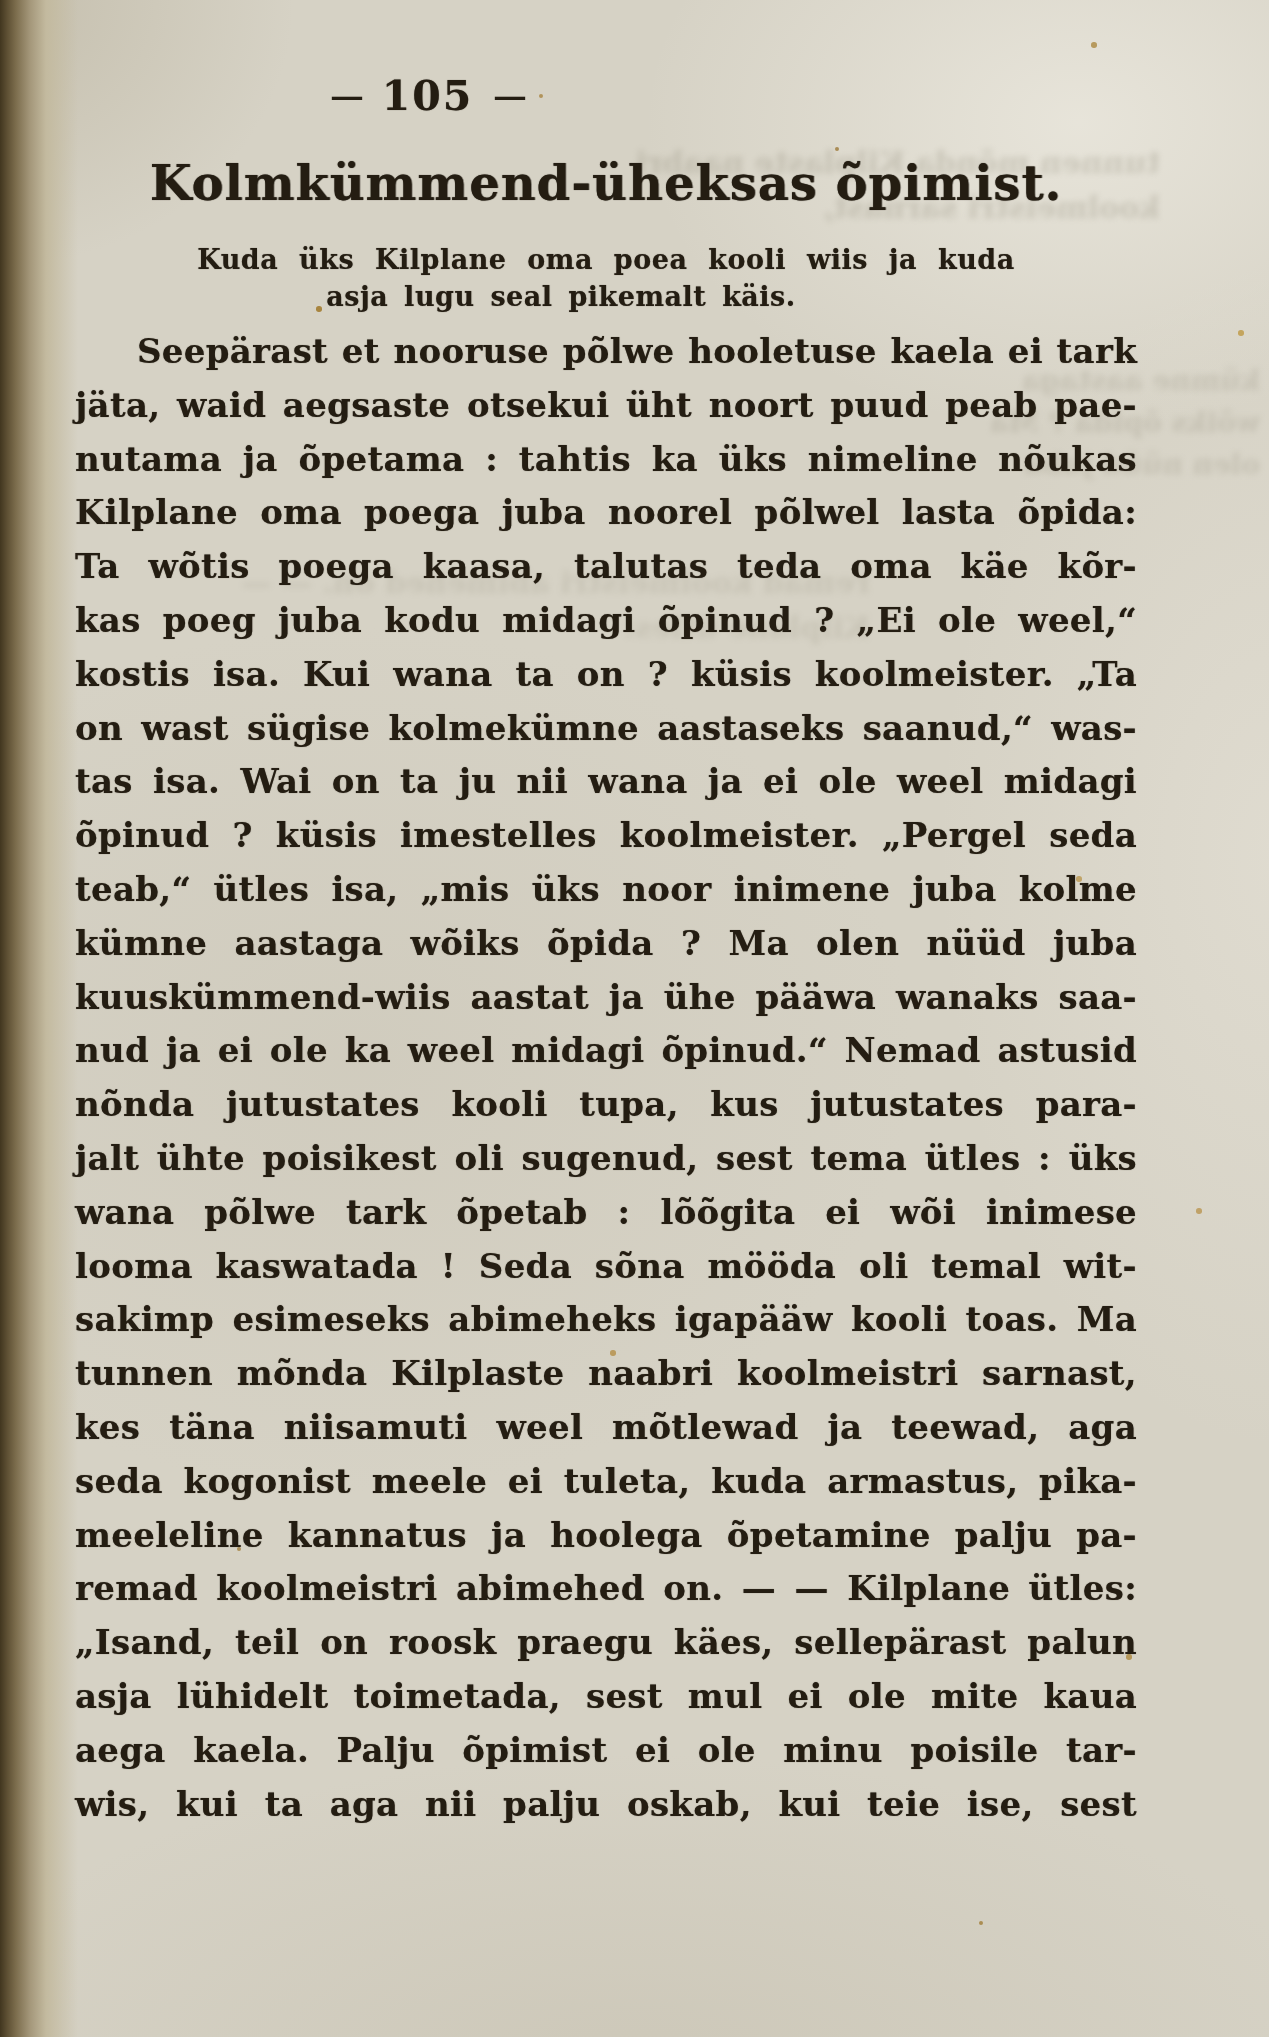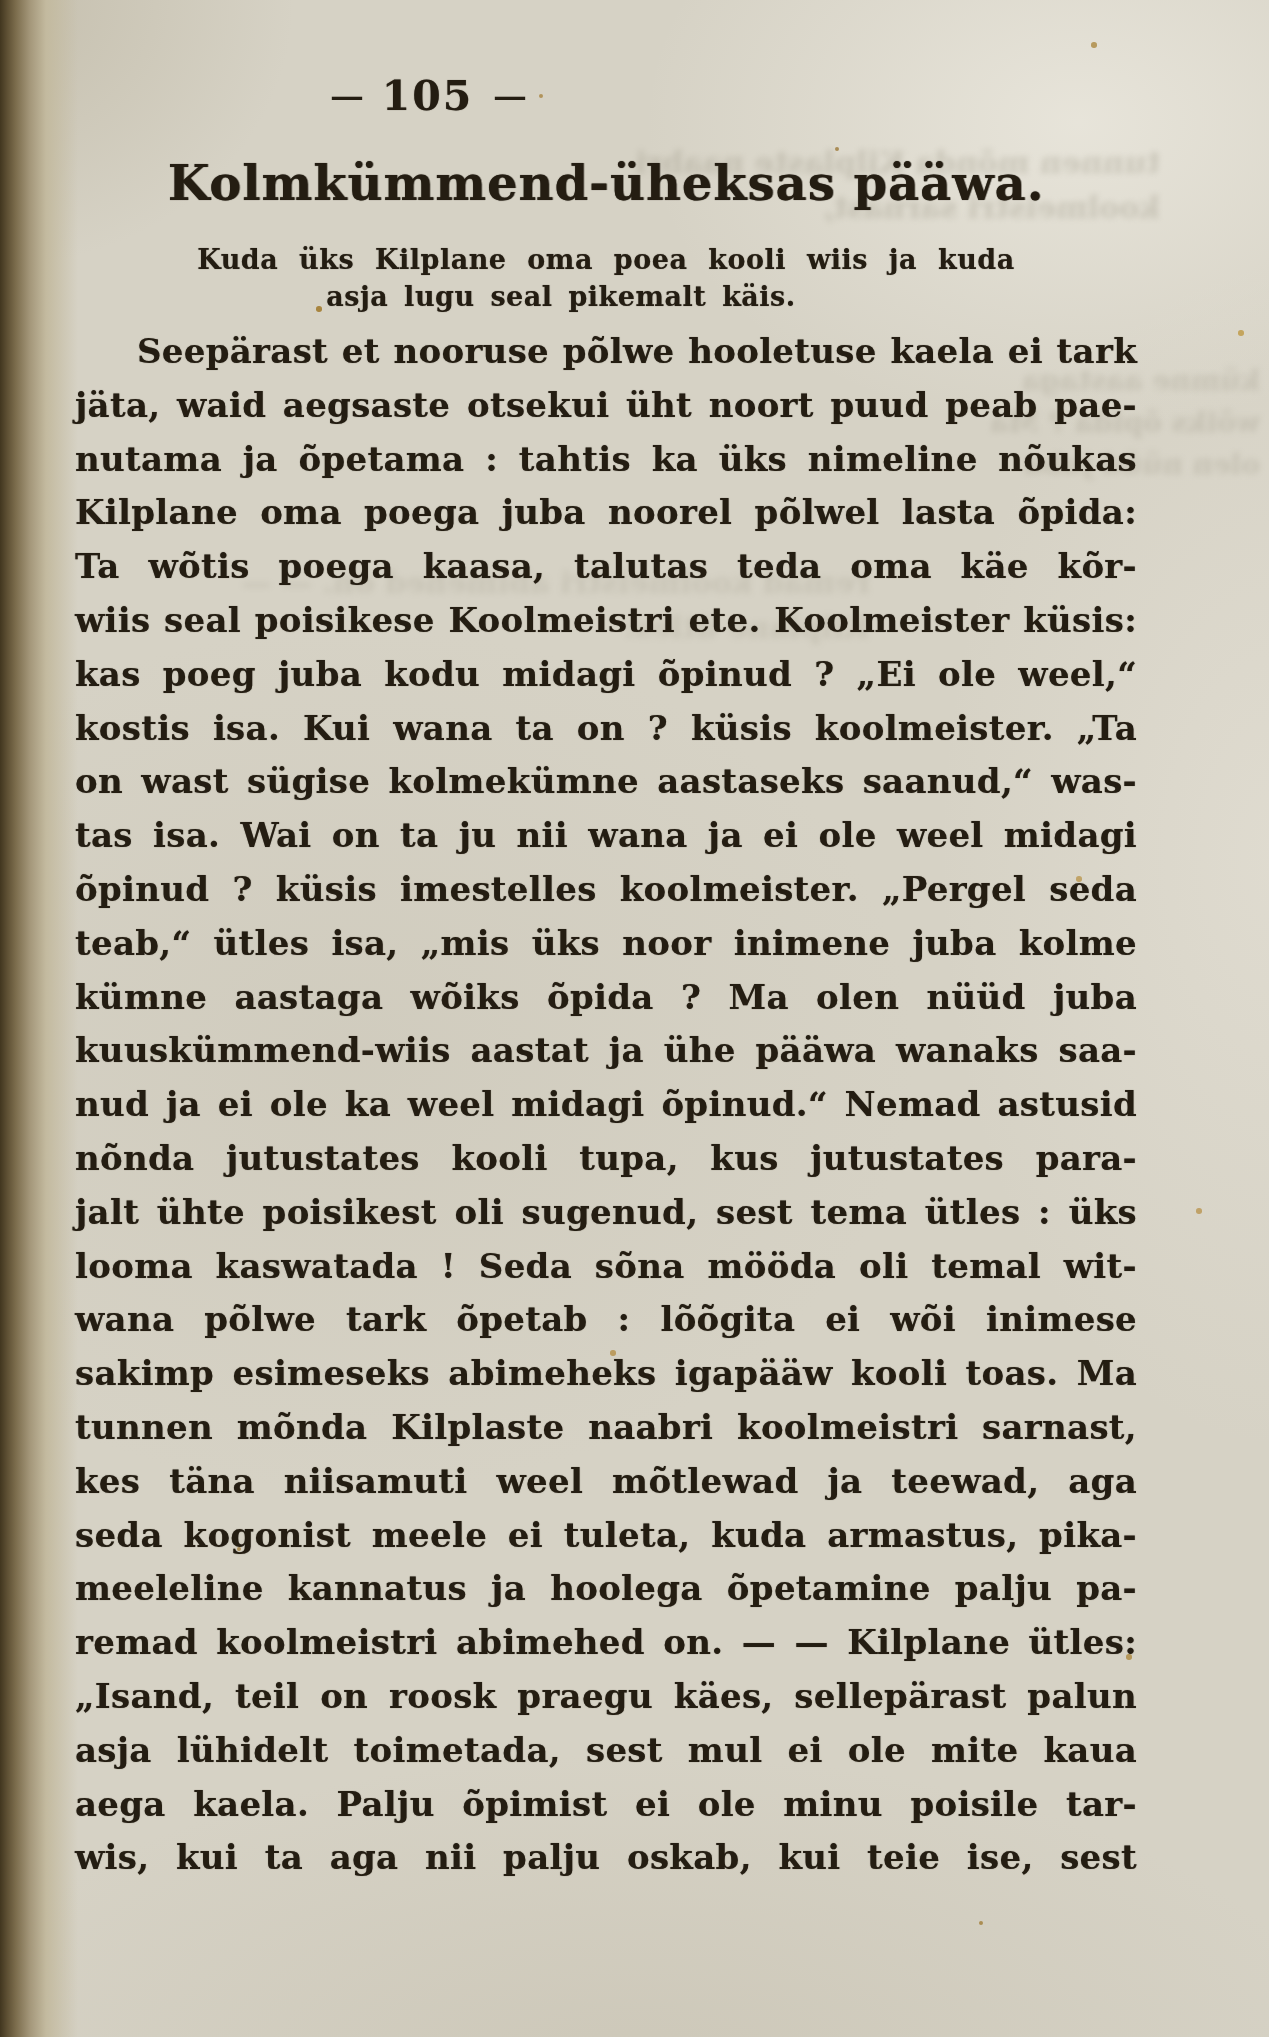--- a/index.html
+++ b/index.html
@@ -83,49 +83,48 @@
   <div class="ghost ghost-3">remad koolmeistri abimehed on. — — Kilplane ütles:</div>
 
   <div class="flecks"></div>
 
   <div class="page-header">
     <span class="hdr-dash">—</span>
     <span class="hdr-num">105</span>
     <span class="hdr-dash">—</span>
   </div>
 
-  <div class="chapter-title">Kolmkümmend-üheksas pääwa.</div>
+  <div class="chapter-title">Kolmkümmend-üheksas õpimist.</div>
 
   <div class="chapter-subtitle">
 
   <div class="subtitle-line">Kuda üks Kilplane oma poea kooli wiis ja kuda</div>
       <div class="subtitle-line">asja lugu seal pikemalt käis.</div>
     </div>
 
   <div class="body-text">
 
   <div class="body-line">Seepärast et nooruse põlwe hooletuse kaela ei tark</div>
       <div class="body-line">jäta, waid aegsaste otsekui üht noort puud peab pae-</div>
       <div class="body-line">nutama ja õpetama : tahtis ka üks nimeline nõukas</div>
       <div class="body-line">Kilplane oma poega juba noorel põlwel lasta õpida:</div>
       <div class="body-line">Ta wõtis poega kaasa, talutas teda oma käe kõr-</div>
-      <div class="body-line">wiis seal poisikese Koolmeistri ete. Koolmeister küsis:</div>
       <div class="body-line">kas poeg juba kodu midagi õpinud ? „Ei ole weel,“</div>
       <div class="body-line">kostis isa. Kui wana ta on ? küsis koolmeister. „Ta</div>
       <div class="body-line">on wast sügise kolmekümne aastaseks saanud,“ was-</div>
       <div class="body-line">tas isa. Wai on ta ju nii wana ja ei ole weel midagi</div>
       <div class="body-line">õpinud ? küsis imestelles koolmeister. „Pergel seda</div>
       <div class="body-line">teab,“ ütles isa, „mis üks noor inimene juba kolme</div>
       <div class="body-line">kümne aastaga wõiks õpida ? Ma olen nüüd juba</div>
       <div class="body-line">kuuskümmend-wiis aastat ja ühe pääwa wanaks saa-</div>
       <div class="body-line">nud ja ei ole ka weel midagi õpinud.“ Nemad astusid</div>
       <div class="body-line">nõnda jutustates kooli tupa, kus jutustates para-</div>
       <div class="body-line">jalt ühte poisikest oli sugenud, sest tema ütles : üks</div>
+      <div class="body-line">wana põlwe tark õpetab : lõõgita ei wõi inimese</div>
       <div class="body-line">looma kaswatada ! Seda sõna mööda oli temal wit-</div>
-      <div class="body-line">wana põlwe tark õpetab : lõõgita ei wõi inimese</div>
       <div class="body-line">sakimp esimeseks abimeheks igapääw kooli toas. Ma</div>
       <div class="body-line">tunnen mõnda Kilplaste naabri koolmeistri sarnast,</div>
       <div class="body-line">kes täna niisamuti weel mõtlewad ja teewad, aga</div>
       <div class="body-line">seda kogonist meele ei tuleta, kuda armastus, pika-</div>
       <div class="body-line">meeleline kannatus ja hoolega õpetamine palju pa-</div>
       <div class="body-line">remad koolmeistri abimehed on. — — Kilplane ütles:</div>
       <div class="body-line">„Isand, teil on roosk praegu käes, sellepärast palun</div>
       <div class="body-line">asja lühidelt toimetada, sest mul ei ole mite kaua</div>
       <div class="body-line">aega kaela. Palju õpimist ei ole minu poisile tar-</div>
       <div class="body-line">wis, kui ta aga nii palju oskab, kui teie ise, sest</div>

